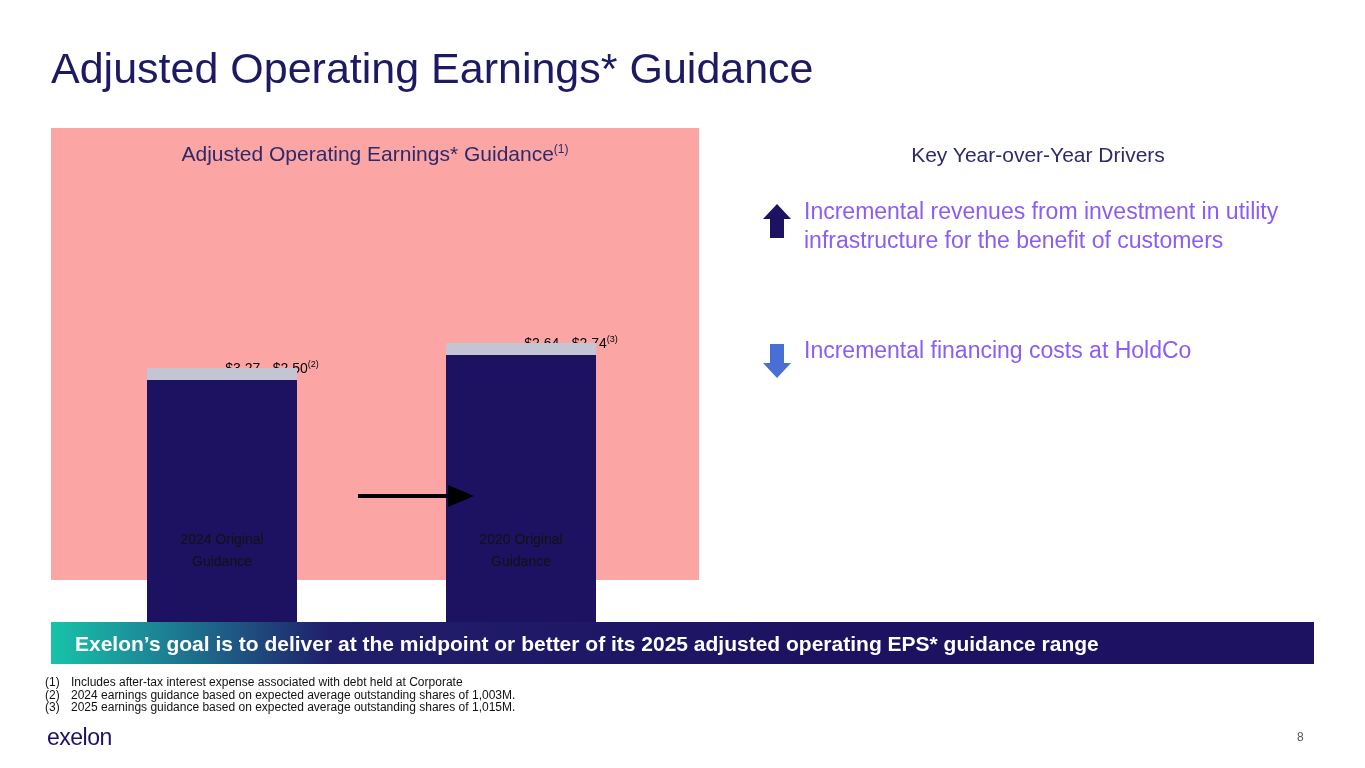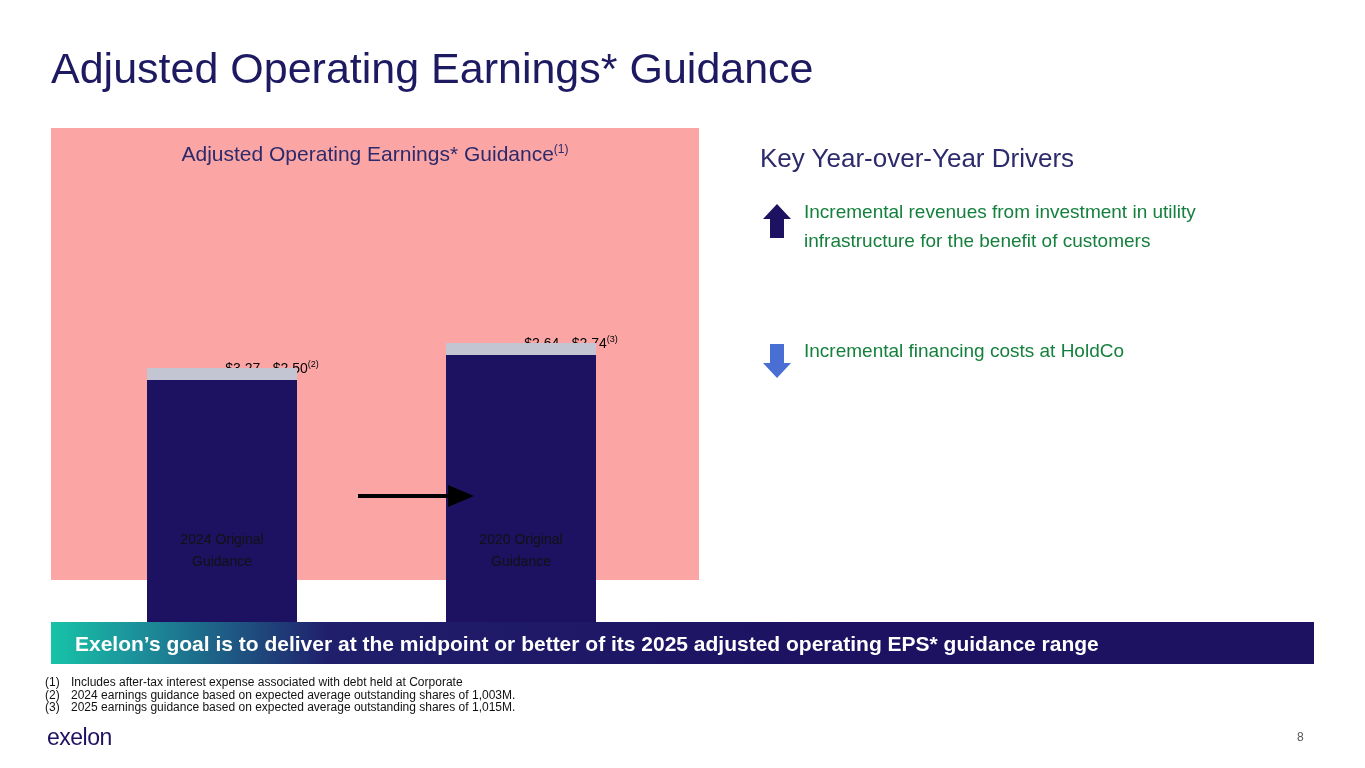--- a/index.html
+++ b/index.html
@@ -90,38 +90,39 @@
     position: absolute;
     left: 305px;
     top: 348px;
   }
   
   .drivers-title {
     position: absolute;
     left: 760px;
     top: 143px;
     width: 556px;
-    font-size: 26px;
+    text-align: center;
+    font-size: 21px;
     color: #2c2a6b;
   }
   .driver {
     position: absolute;
   }
   .driver-icon {
     position: absolute;
     left: 0;
     top: 0;
   }
   .driver-text {
     position: absolute;
     left: 42px;
     top: -7px;
-    font-size: 19px;
+    font-size: 23px;
     line-height: 29px;
-    color: #15803d;
+    color: #8b5cf6;
   }
   .driver1 { left: 762px; top: 204px; width: 520px; }
   .driver2 { left: 762px; top: 343px; width: 520px; }
   
   .banner {
     position: absolute;
     left: 51px;
     top: 622px;
     width: 1263px;
     height: 42px;

